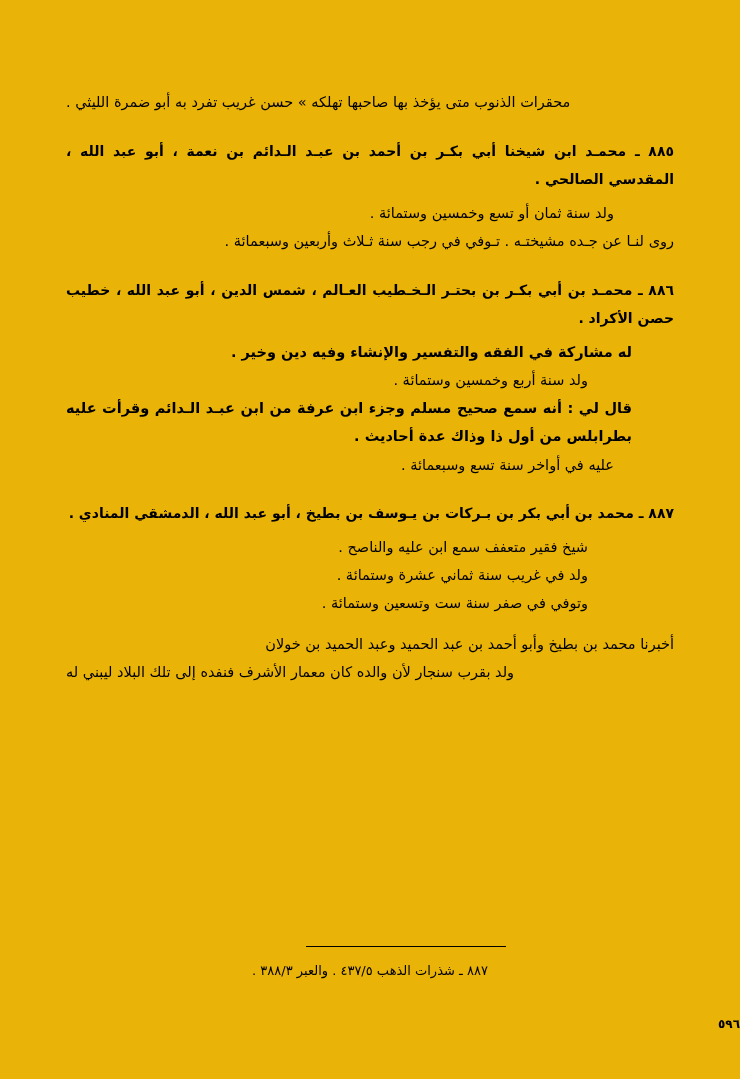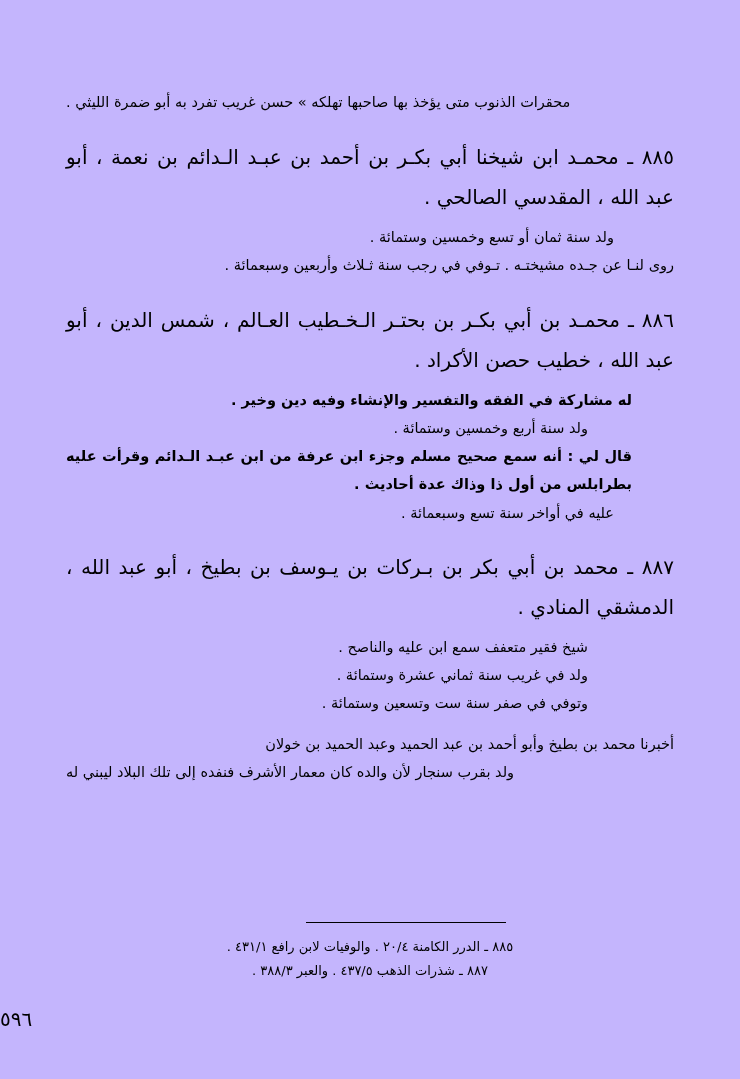--- a/index.html
+++ b/index.html
@@ -4,21 +4,21 @@
 <style>
   html, body {
     margin: 0;
     padding: 0;
     background: #ffffff;
   }
   .page {
     position: relative;
     width: 740px;
     height: 1079px;
-    background: #c4b5fd;
+    background: #eab308;
     margin: 0 auto;
     font-family: "DejaVu Sans", "Liberation Sans", sans-serif;
     color: #000000;
     overflow: hidden;
   }
   .content {
     position: absolute;
     top: 88px;
     right: 66px;
     left: 66px;
@@ -34,22 +34,22 @@
     line-height: 2.0;
     text-align: justify;
     text-align-last: left;
     margin-bottom: 18px;
     letter-spacing: 0.2px;
   }
   .entry {
     margin-bottom: 10px;
   }
   .entry-head {
-    font-size: 20px;
-    font-weight: normal;
+    font-size: 14px;
+    font-weight: bold;
     line-height: 2.0;
     text-align: justify;
     text-align-last: right;
     margin-top: 20px;
     margin-bottom: 6px;
   }
   .body-line {
     font-size: 14.5px;
     line-height: 1.95;
   }
@@ -83,23 +83,23 @@
   .fn-line {
     font-size: 13px;
     line-height: 1.9;
     text-align: center;
   }
   .page-number {
     position: absolute;
     bottom: 48px;
     left: 0;
     right: 0;
-    text-align: left;
-    font-size: 20px;
-    font-weight: normal;
+    text-align: right;
+    font-size: 12px;
+    font-weight: bold;
     letter-spacing: 1px;
   }
 </style>
 </head>
 <body>
 
 <div class="page">
 
   <div class="content">
 
@@ -125,19 +125,18 @@
       <p class="body-line ind-3">ولد في غريب سنة ثماني عشرة وستمائة .</p>
       <p class="body-line ind-3">وتوفي في صفر سنة ست وتسعين وستمائة .</p>
       <p class="body-line ind-0" style="margin-top:12px;">أخبرنا محمد بن بطيخ وأبو أحمد بن عبد الحميد وعبد الحميد بن خولان</p>
       <p class="body-line ind-0 hang-left">ولد بقرب سنجار لأن والده كان معمار الأشرف فنفده إلى تلك البلاد ليبني له</p>
     </div>
 
   </div>
 
   <div class="footnotes">
     <div class="fn-rule"></div>
-    <p class="fn-line">٨٨٥ ـ الدرر الكامنة ٢٠/٤ . والوفيات لابن رافع ٤٣١/١ .</p>
     <p class="fn-line">٨٨٧ ـ شذرات الذهب ٤٣٧/٥ . والعبر ٣٨٨/٣ .</p>
   </div>
 
   <div class="page-number">٥٩٦</div>
 
 </div>
 
 </body></html>

